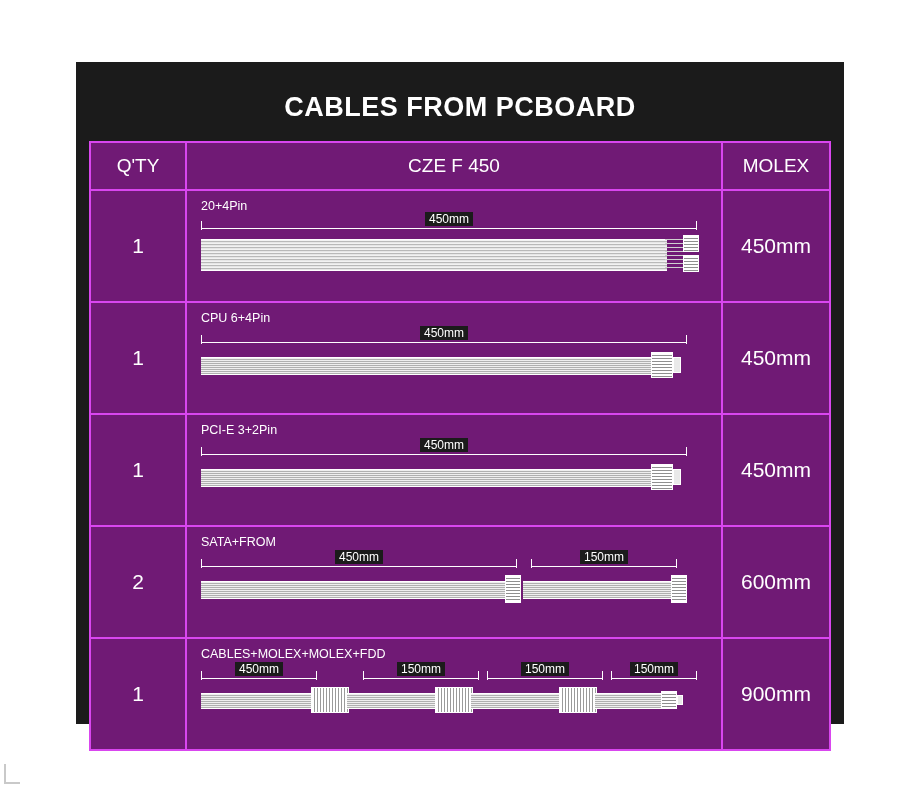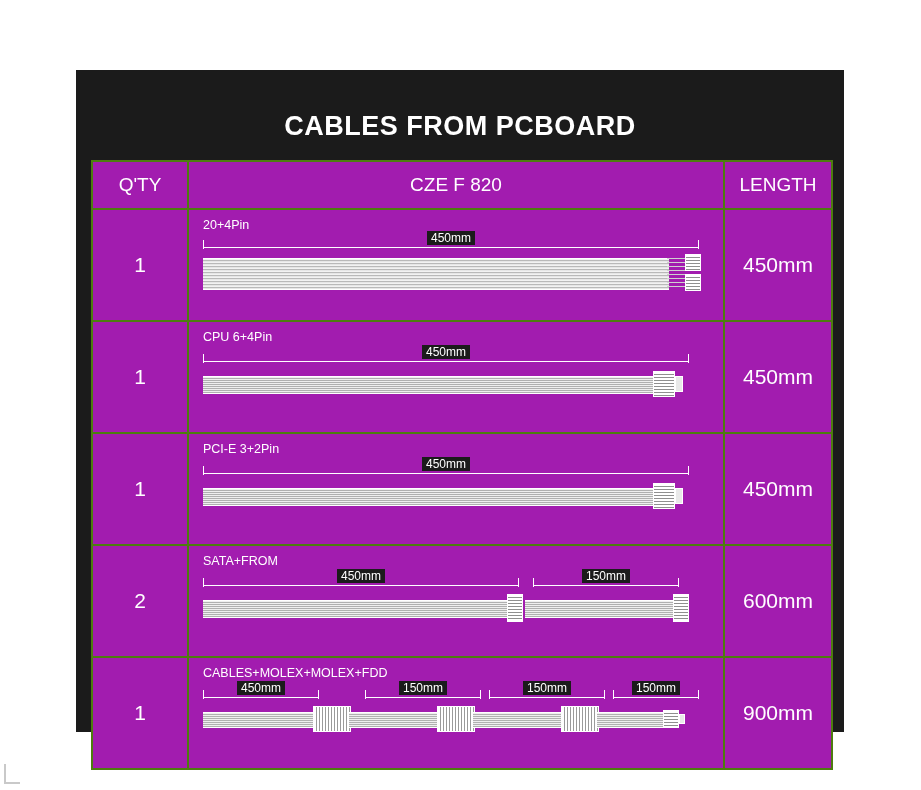--- a/index.html
+++ b/index.html
@@ -11,49 +11,49 @@
     width: 921px;
     height: 790px;
     font-family: "Liberation Sans", sans-serif;
     position: relative;
     overflow: hidden;
   }
 
   #spec-panel {
     position: absolute;
     left: 76px;
-    top: 70px;
+    top: 62px;
     width: 768px;
     height: 662px;
     background: #1b1b1b;
     box-sizing: border-box;
-    padding: 15px;
+    padding: 4px;
   }
 
   #panel-title {
     color: #ffffff;
     text-align: center;
     font-size: 27px;
     font-weight: bold;
     letter-spacing: 0.5px;
     padding-top: 26px;
     padding-bottom: 18px;
     font-family: "Liberation Sans", sans-serif;
   }
 
   table.spec {
     border-collapse: collapse;
     margin: 0 auto;
     width: 740px;
     table-layout: fixed;
   }
   table.spec th, table.spec td {
-    border: 2px solid #4d7c0f;
+    border: 2px solid #d946ef;
     color: #ffffff;
-    background: #a21caf;
+    background: #701a75;
     padding: 0;
     vertical-align: middle;
   }
 
   .col-qty { width: 96px; }
   .col-desc { width: 536px; }
   .col-len { width: 108px; }
 
   thead th {
     height: 46px;
@@ -199,22 +199,22 @@
 
   <table class="spec">
     <colgroup>
       <col class="col-qty">
       <col class="col-desc">
       <col class="col-len">
     </colgroup>
     <thead>
       <tr>
         <th>Q'TY</th>
-        <th>CZE F 820</th>
-        <th>LENGTH</th>
+        <th>CZE F 450</th>
+        <th>MOLEX</th>
       </tr>
     </thead>
     <tbody>
 
       <tr>
         <td class="qty">1</td>
         <td class="desc">
           <div class="desc-inner">
             <div class="cable-label">20+4Pin</div>
             <div class="dim" style="left:14px; top:24px; width:496px;">

